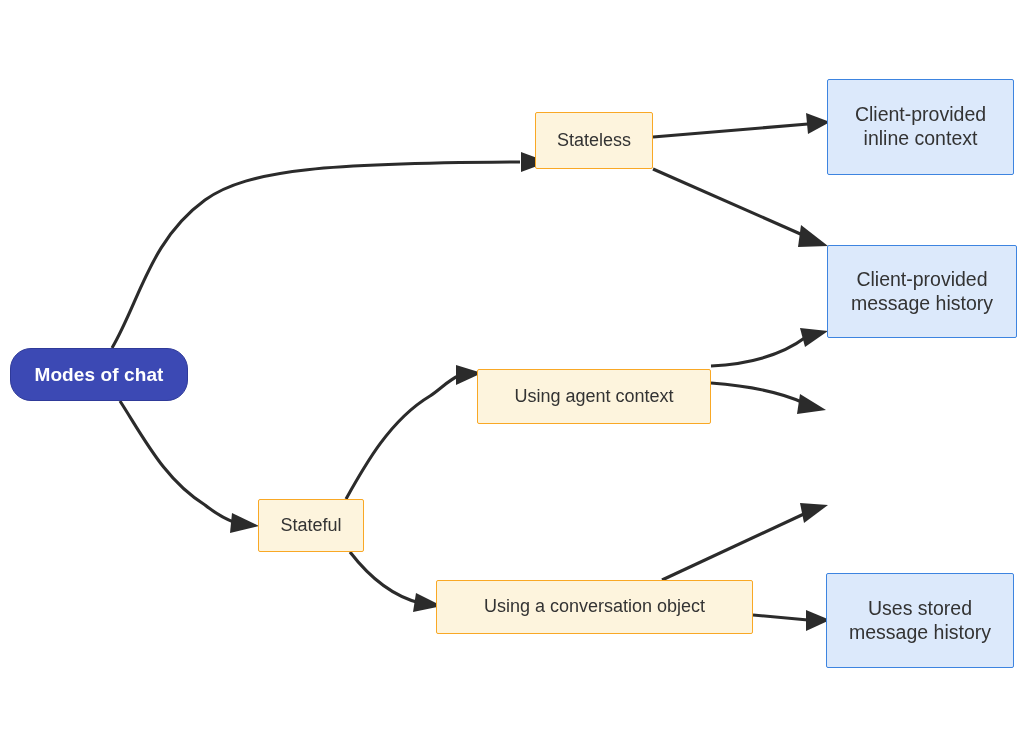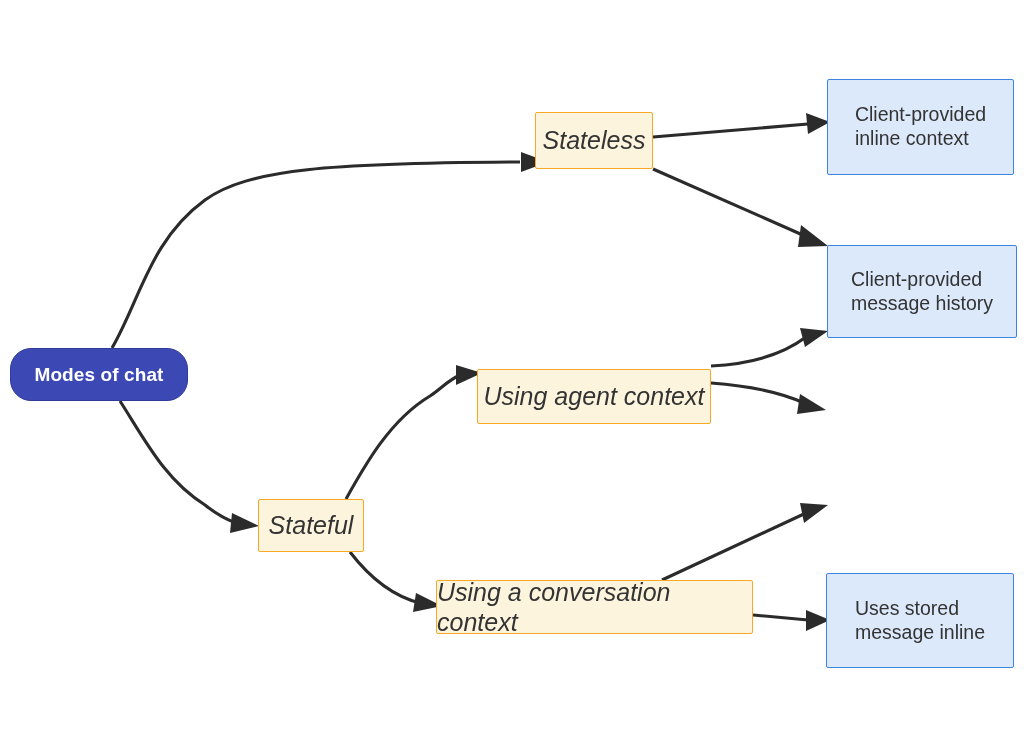--- a/index.html
+++ b/index.html
@@ -24,20 +24,21 @@
     top: 0;
     width: 1034px;
     height: 750px;
   }
   .node {
     position: absolute;
     box-sizing: border-box;
     display: flex;
     align-items: center;
     justify-content: center;
+    text-align: center;
     line-height: 1.22;
     z-index: 2;
   }
   .node-label {
     display: block;
     white-space: pre-line;
   }
   .node-root {
     background: #3c49b4;
     border: 1px solid #2f3a99;
@@ -45,22 +46,21 @@
     color: #ffffff;
     font-weight: bold;
     font-size: 19px;
     letter-spacing: 0.1px;
   }
   .node-mid {
     background: #fdf4dd;
     border: 1.6px solid #f9a825;
     border-radius: 2px;
     color: #333333;
-    font-size: 25px;
-    font-style: italic;
+    font-size: 18px;
   }
   .node-leaf {
     background: #dce9fb;
     border: 1.6px solid #3d84e0;
     border-radius: 2px;
     color: #333333;
     font-size: 19.5px;
   }
   .edge-path {
     fill: none;
@@ -142,32 +142,32 @@
 
   <div class="node node-mid" style="left:258px; top:499px; width:106px; height:53px;">
     <span class="node-label">Stateful</span>
   </div>
 
   <div class="node node-mid" style="left:477px; top:345px; width:234px; height:55px;margin-top:24px;">
     <span class="node-label">Using agent context</span>
   </div>
 
   <div class="node node-mid" style="left:436px; top:580px; width:317px; height:54px;">
-    <span class="node-label">Using a conversation context</span>
+    <span class="node-label">Using a conversation object</span>
   </div>
 
   <div class="node node-leaf" style="left:827px; top:79px; width:187px; height:96px;">
     <span class="node-label">Client-provided
 inline context</span>
   </div>
 
   <div class="node node-leaf" style="left:827px; top:245px; width:190px; height:93px;">
     <span class="node-label">Client-provided
 message history</span>
   </div>
 
 
   <div class="node node-leaf" style="left:826px; top:573px; width:188px; height:95px;">
     <span class="node-label">Uses stored
-message inline</span>
+message history</span>
   </div>
 
 </div>
 
 </body></html>

